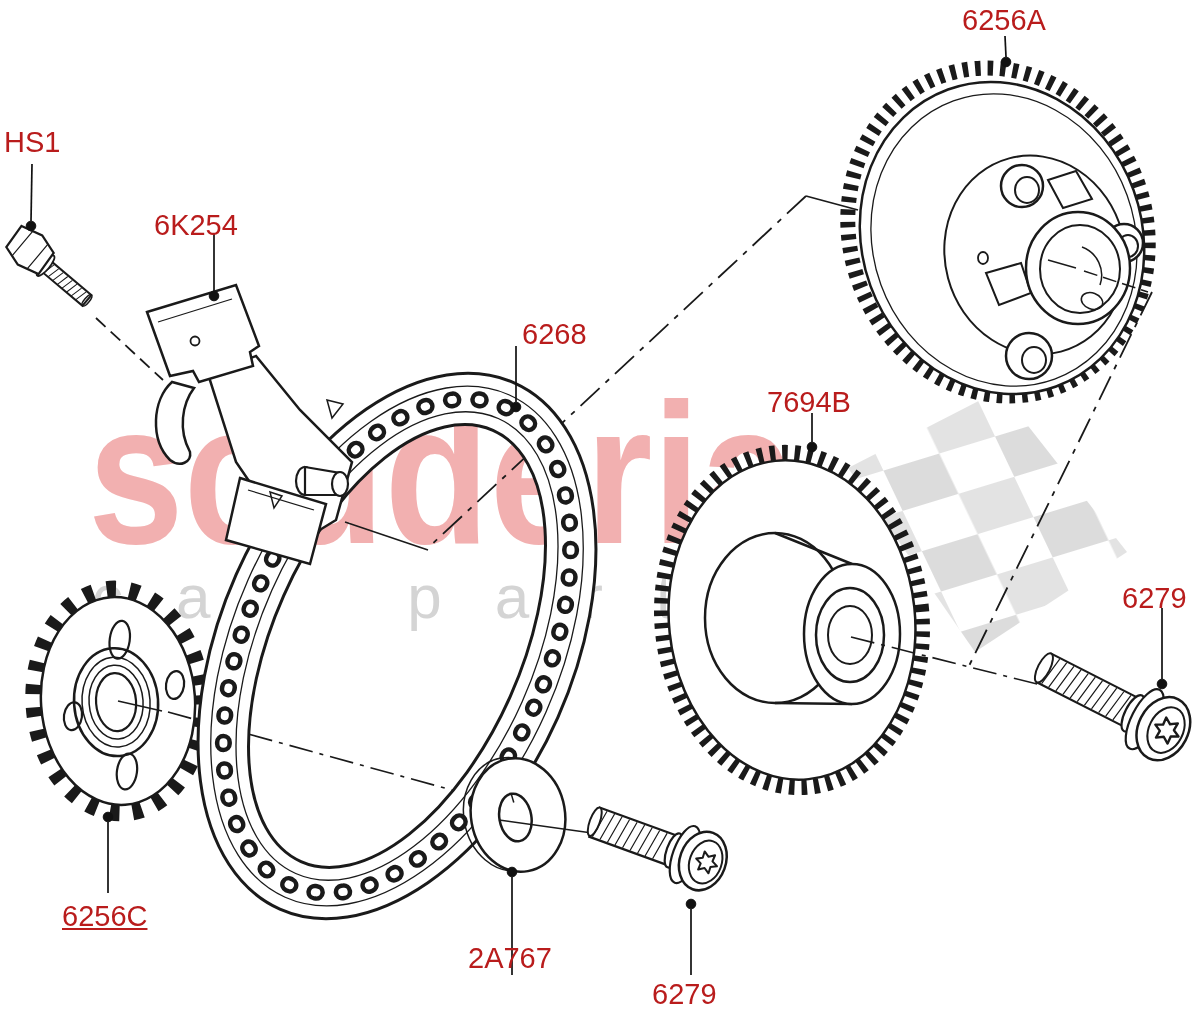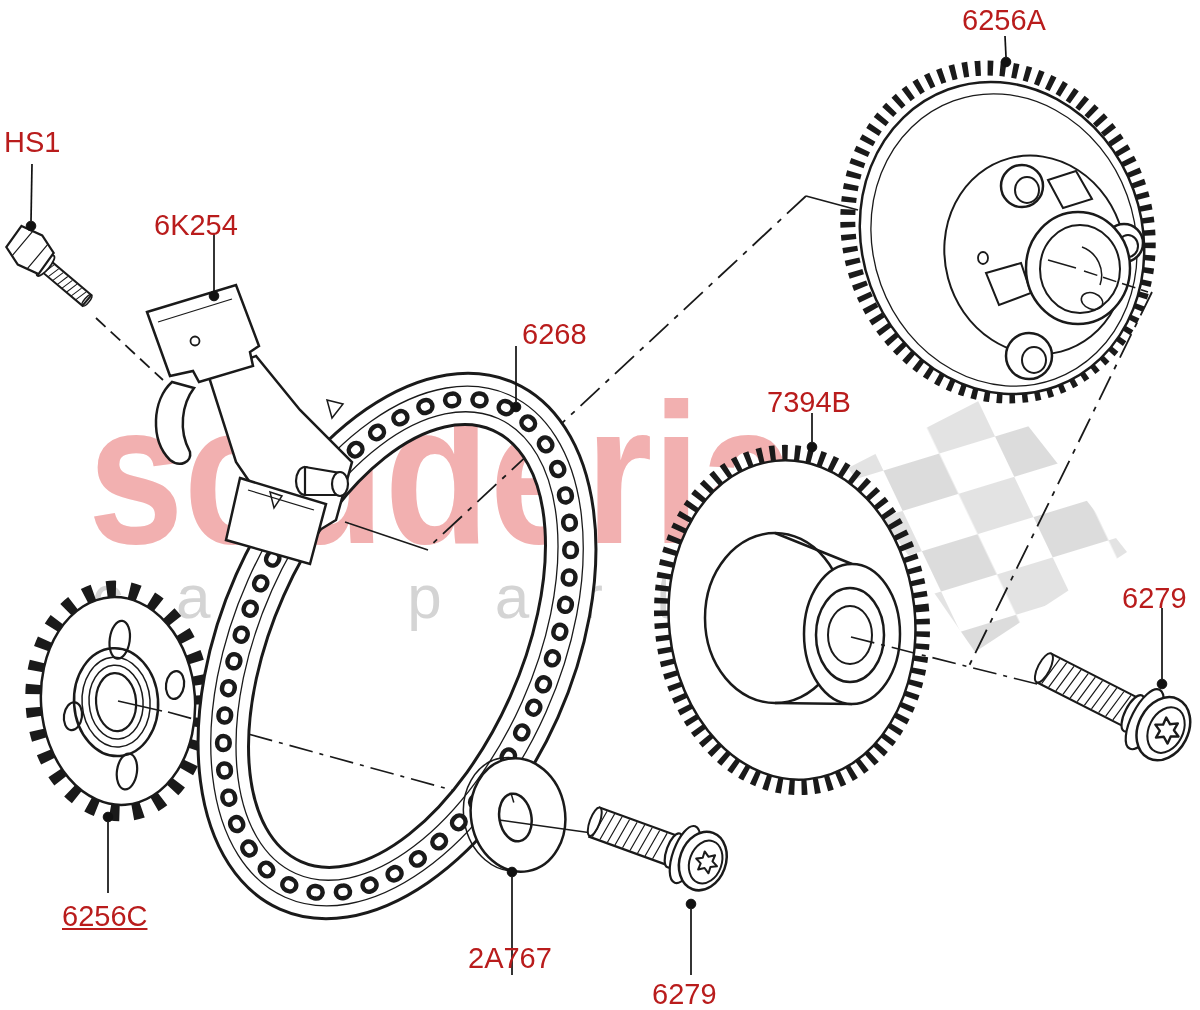--- a/index.html
+++ b/index.html
@@ -192,19 +192,19 @@
         <circle cx="512" cy="872" r="4.8"></circle>
     <path d="M691,909 L691,975" stroke-width="1.7" fill="none"></path> 
         <circle cx="691" cy="904" r="4.8"></circle>
   </g>
 </svg>
 
 <div class="plabel" style="left:4px;   top:128px; width:56px;">HS1</div>
 <div class="plabel" style="left:154px; top:211px; width:86px;">6K254</div>
 <div class="plabel" style="left:480px; top:320px; width:72px;margin-left:42px;">6268</div>
 <div class="plabel" style="left:962px; top:6px;   width:86px;">6256A</div>
-<div class="plabel" style="left:767px; top:388px; width:86px;">7394B</div>
+<div class="plabel" style="left:767px; top:388px; width:86px;">7694B</div>
 <div class="plabel" style="left:1122px;top:584px; width:80px;">6279</div>
 <div class="plabel" style="left:62px;  top:902px; width:88px;text-decoration:underline;">6256C</div>
 <div class="plabel" style="left:468px; top:944px; width:88px;">2A767</div>
 <div class="plabel" style="left:652px; top:980px; width:80px;">6279</div>
 
 </div>
 
 </body></html>

